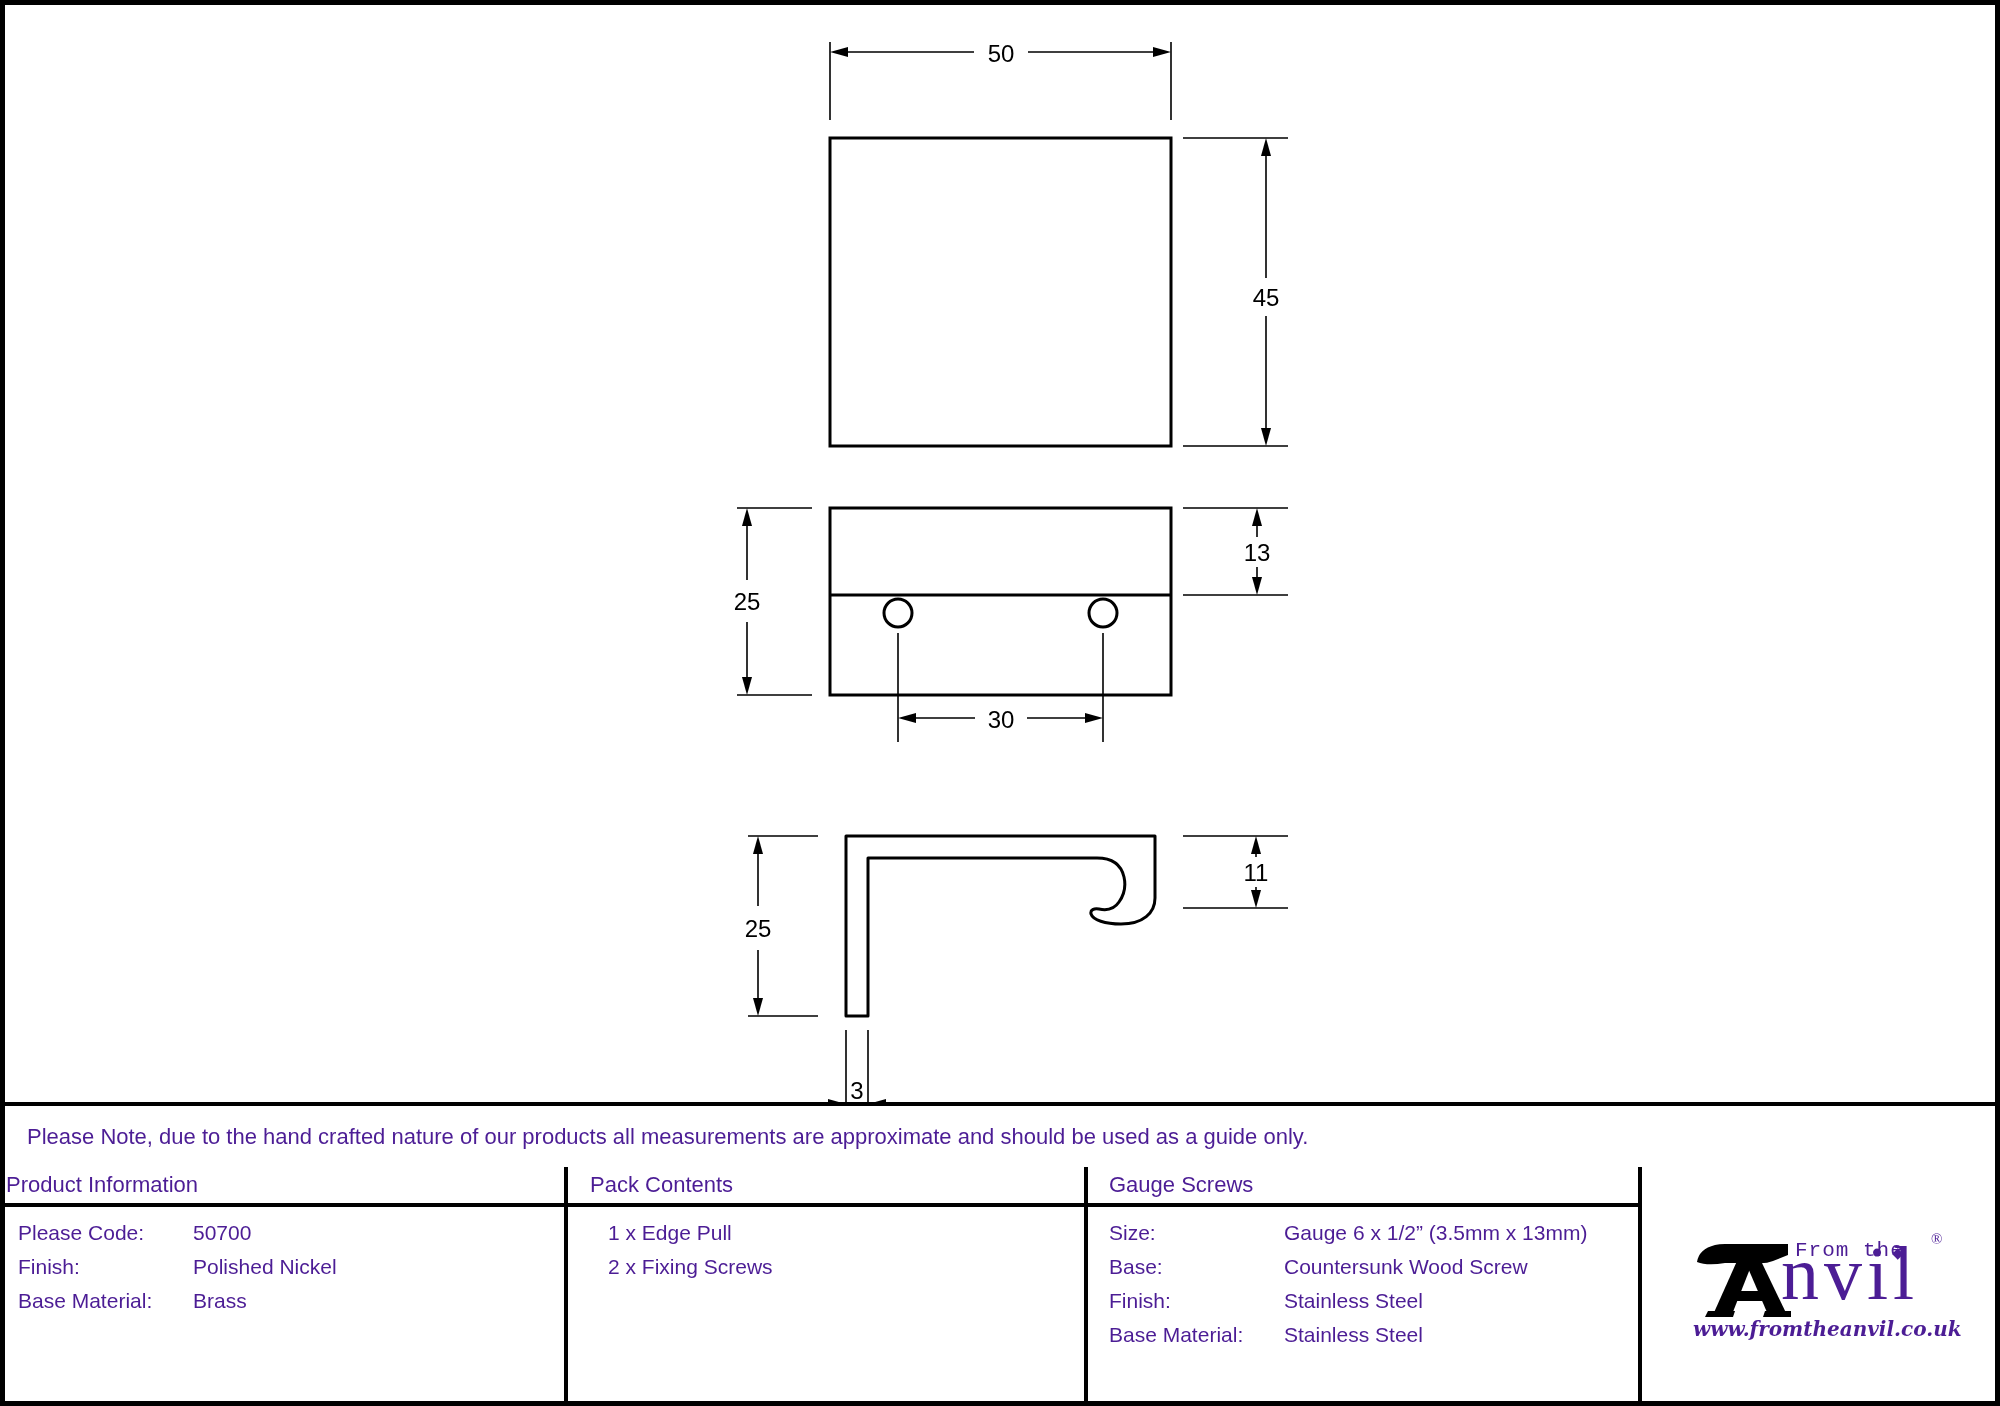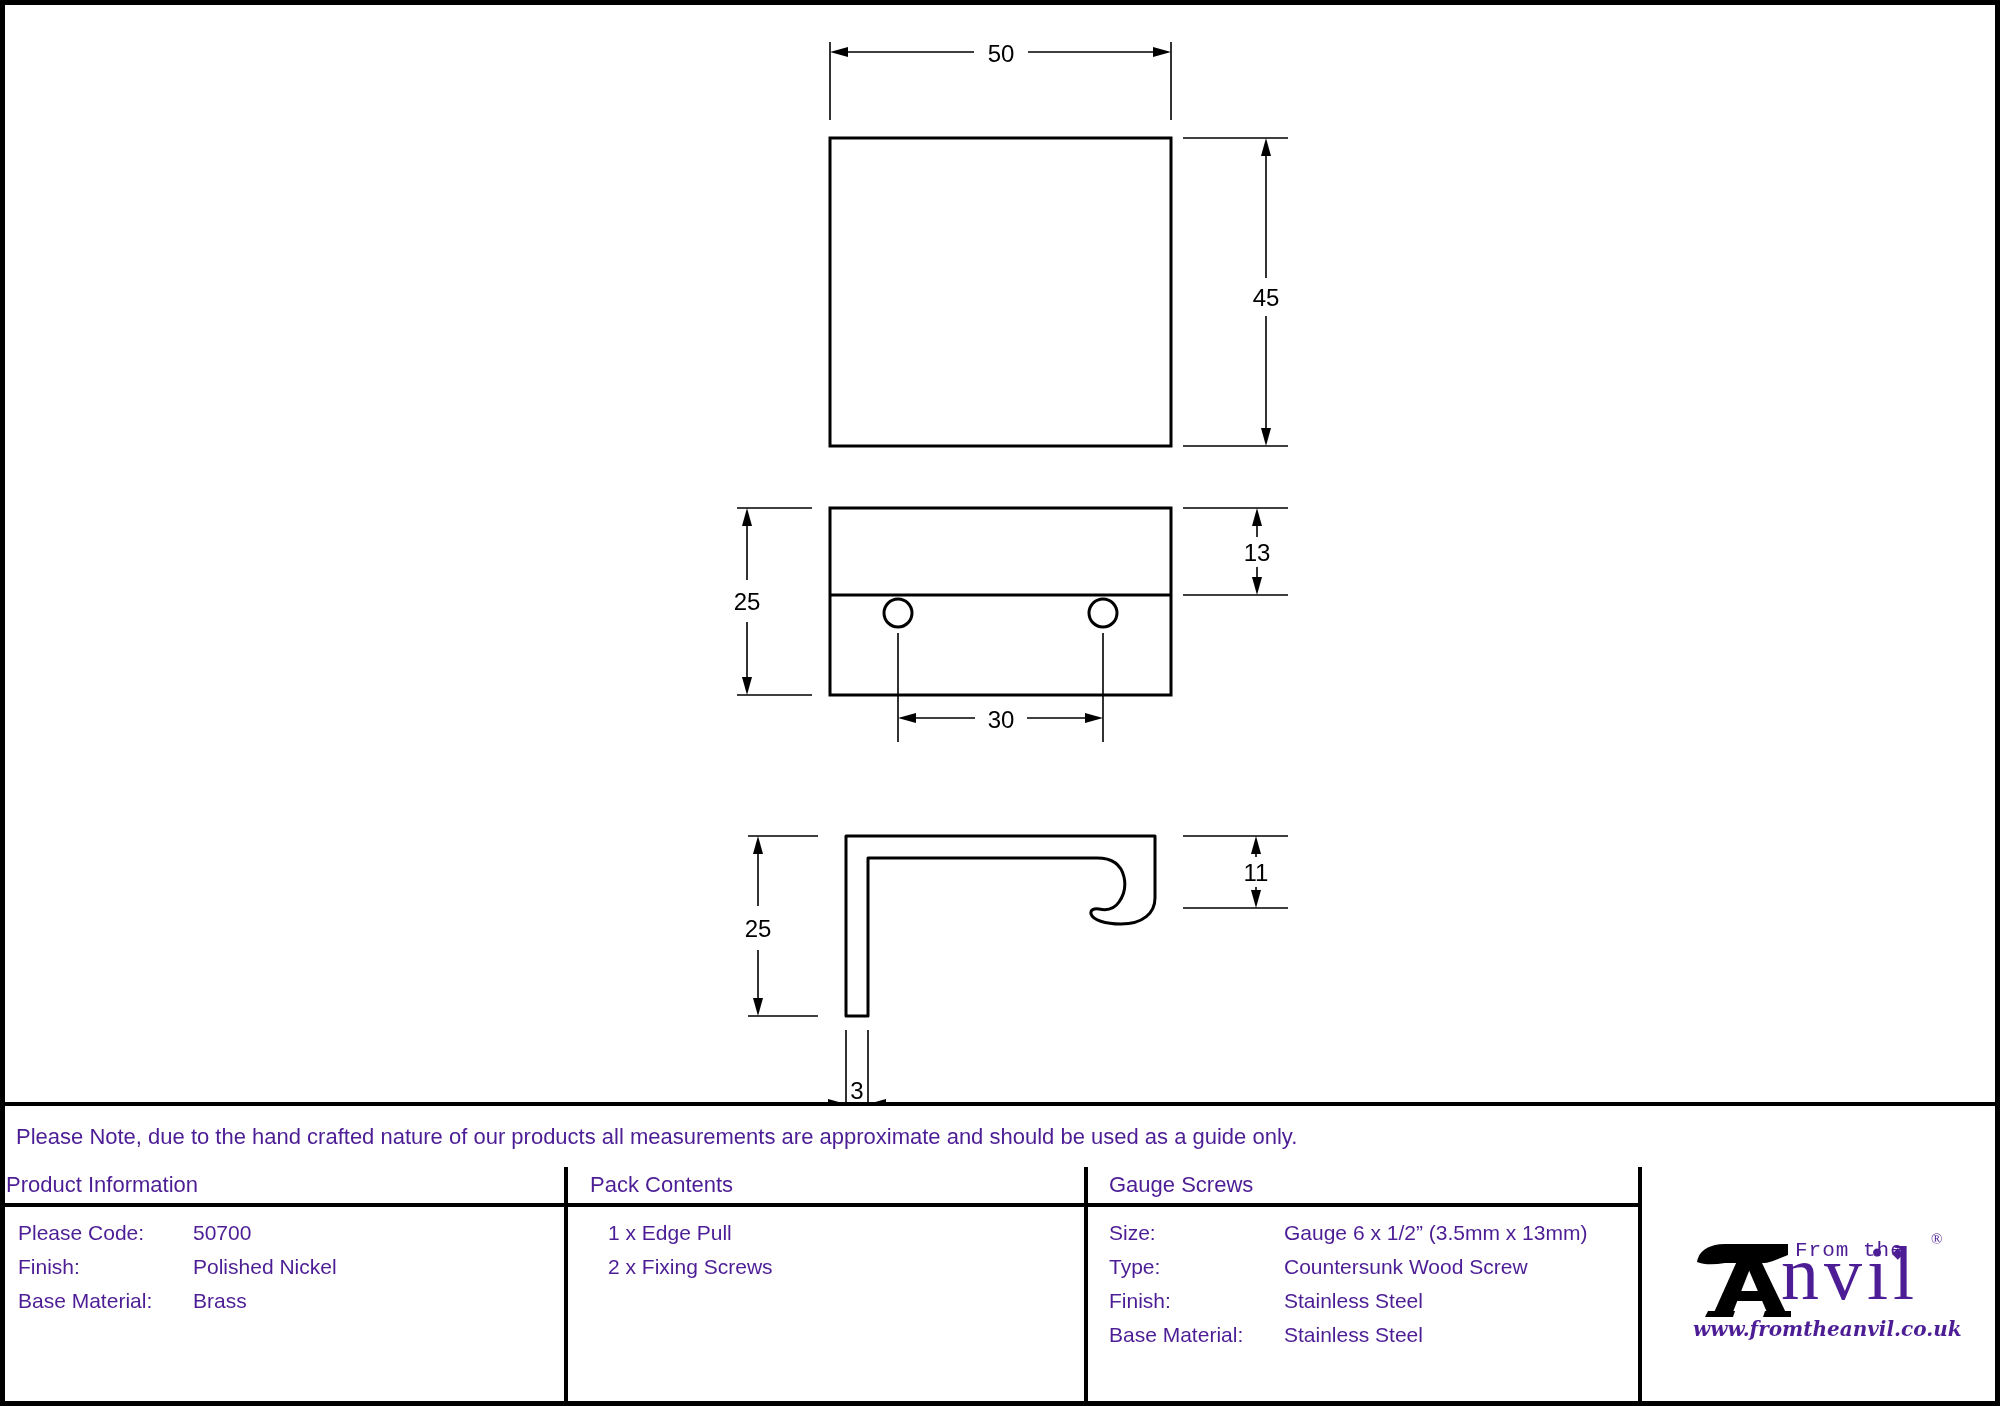--- a/index.html
+++ b/index.html
@@ -8,21 +8,21 @@
     font-family:"Liberation Sans", sans-serif; color:#4c1d95; overflow:hidden;
   }
   .page-border { position:absolute; inset:0; border:5px solid #000; pointer-events:none; z-index:6; }
   .drawing { position:absolute; left:0; top:0; width:2000px; height:1406px; }
   .drawing text { font-family:"Liberation Sans", sans-serif; font-size:24px; fill:#000; }
 
   
   .note-row {
     position:absolute; left:0; right:0; top:1102px; height:61px; box-sizing:content-box;
     border-top:4px solid #000; border-bottom:4px solid #000;
-    display:flex; align-items:center; padding-left:16px; font-size:22px; background:#fff;
+    display:flex; align-items:center; padding-left:27px; font-size:22px; background:#fff;
   }
   .spec-table {
     position:absolute; left:0; right:0; top:1167px; bottom:0; background:#fff;
     display:grid; grid-template-columns:568px 520px 554px 1fr; grid-template-rows:40px 1fr;
     font-size:21px;
   }
   .cell { box-sizing:border-box; }
   .v-divide { border-right:4px solid #000; }
   .head { border-bottom:4px solid #000; display:flex; align-items:center; font-size:22px; }
   .head.c1 { padding-left:6px; }
@@ -194,21 +194,21 @@
       <div>1 x Edge Pull</div>
       <div>2 x Fixing Screws</div>
     </div>
 
     <div class="cell body c3 v-divide">
       <div class="kv">
         <span class="k">Size:</span>
         <span class="v">Gauge 6 x 1/2” (3.5mm x 13mm)</span>
       </div>
       <div class="kv">
-        <span class="k">Type:</span>
+        <span class="k">Base:</span>
         <span class="v">Countersunk Wood Screw</span>
       </div>
       <div class="kv">
         <span class="k">Finish:</span>
         <span class="v">Stainless Steel</span>
       </div>
       <div class="kv">
         <span class="k">Base Material:</span>
         <span class="v">Stainless Steel</span>
       </div>

